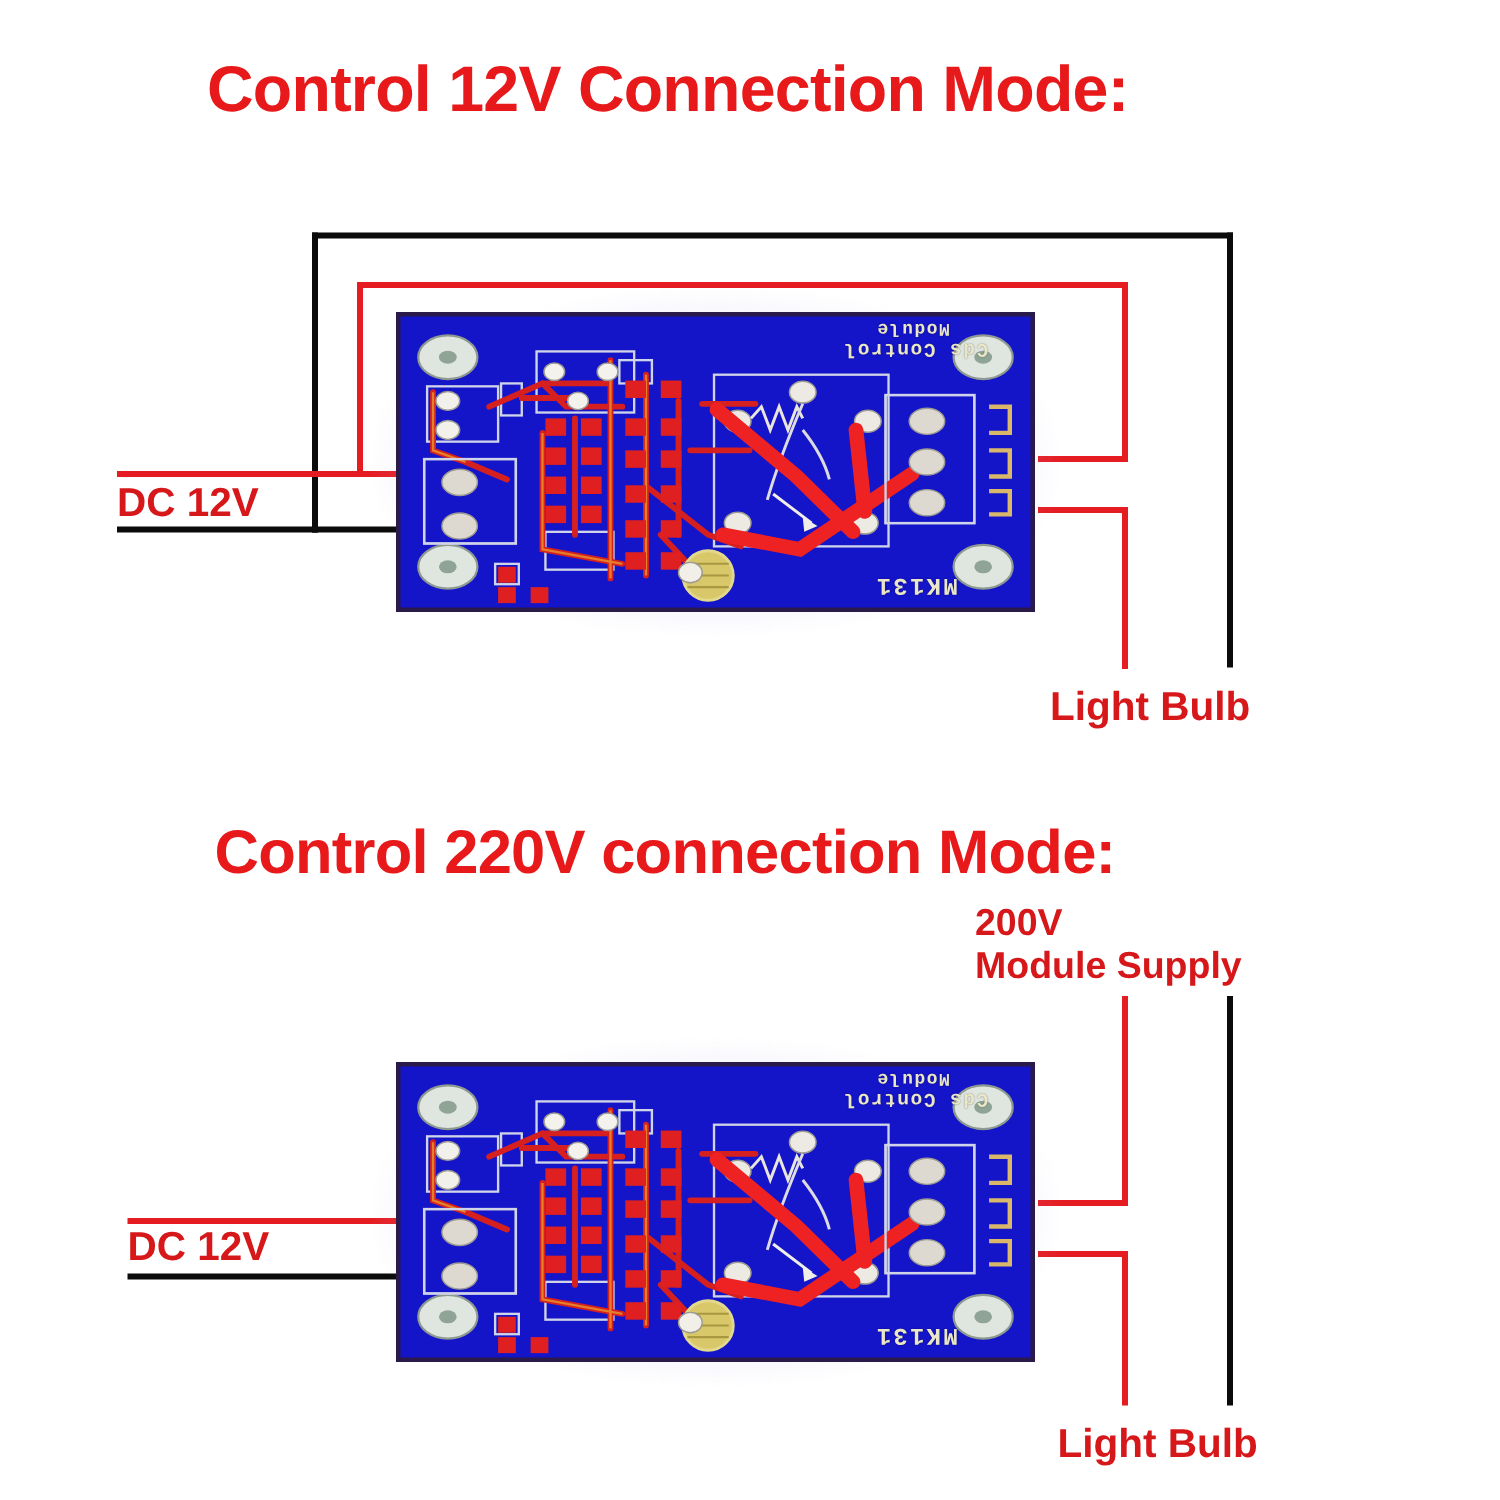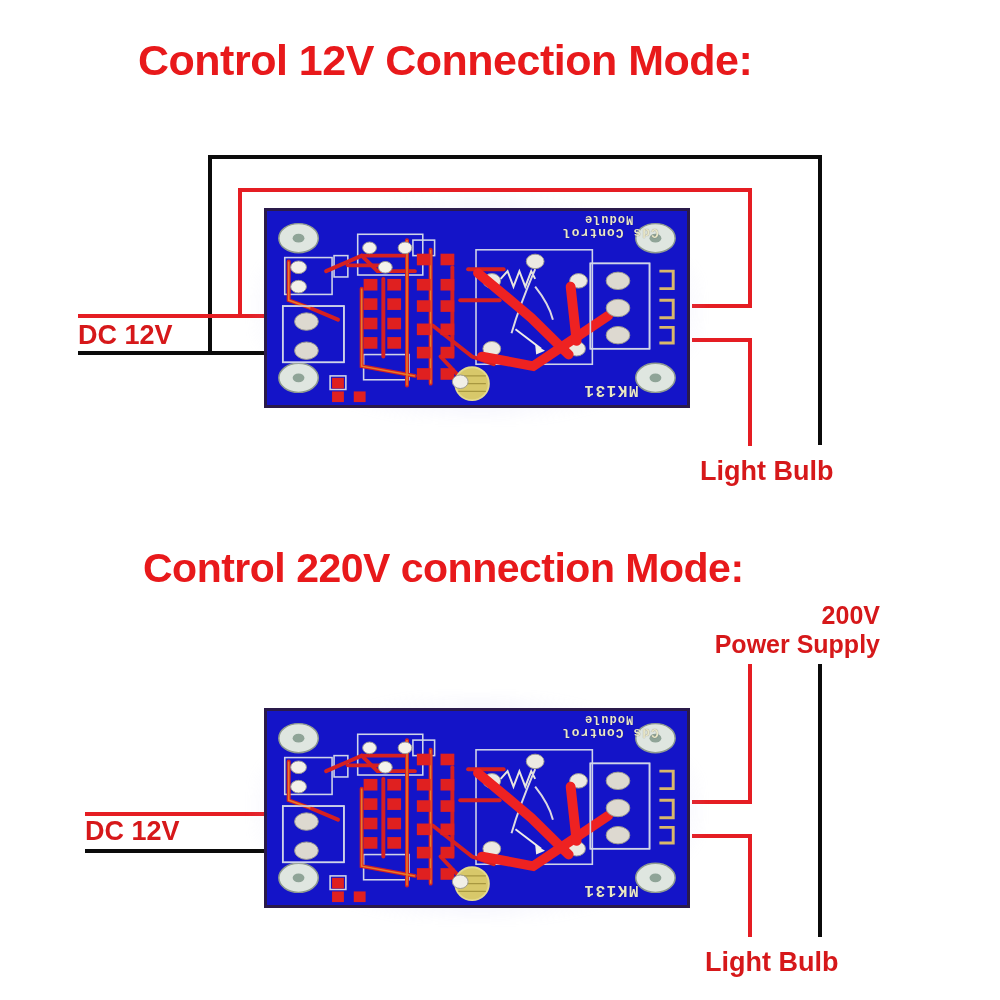--- a/index.html
+++ b/index.html
@@ -30,21 +30,21 @@
     position:absolute;
     color:#d6181a;
     font-weight:bold;
     white-space:nowrap;
     font-family:Liberation Sans, sans-serif;
   }
   #label-dc12v-top{left:78px;top:320px;font-size:27px;}
   #label-dc12v-bottom{left:85px;top:816px;font-size:27px;}
   #label-bulb-top{left:700px;top:456px;font-size:27px;}
   #label-bulb-bottom{left:705px;top:947px;font-size:27px;}
-  #label-supply{left:650px;top:601px;font-size:25px;text-align:right;width:230px;line-height:1.14;}
+  #label-supply{left:650px;top:601px;font-size:25px;text-align:left;width:230px;line-height:1.14;}
   #label-supply .l1{display:block;}
   #label-supply .l2{display:block;}
 
   
   .wire{position:absolute;}
   .wire.red{background:#e51d23;}
   .wire.black{background:#0b0b0b;}
   .h{height:4px;}
   .v{width:4px;}
 
@@ -246,21 +246,21 @@
 
     <div class="wire-label" id="label-bulb-top">Light Bulb</div>
   </div>
 
   <div>
 
     <div class="title" id="title-220v">Control 220V connection Mode:</div>
 
     <div class="wire-label" id="label-supply">
       <span class="l1">200V</span>
-      <span class="l2">Power Supply</span>
+      <span class="l2">Module Supply</span>
     </div>
 
     <div class="wire red v" style="left:748px;top:664px;height:140px;"></div>
     <div class="wire red h" style="left:692px;top:800px;width:60px;"></div>
     <div class="wire red h" style="left:692px;top:834px;width:60px;"></div>
     <div class="wire red v" style="left:748px;top:834px;height:103px;"></div>
 
     <div class="wire black v" style="left:818px;top:664px;height:273px;"></div>
 
     <div class="wire red h" style="left:85px;top:812px;width:190px;"></div>

